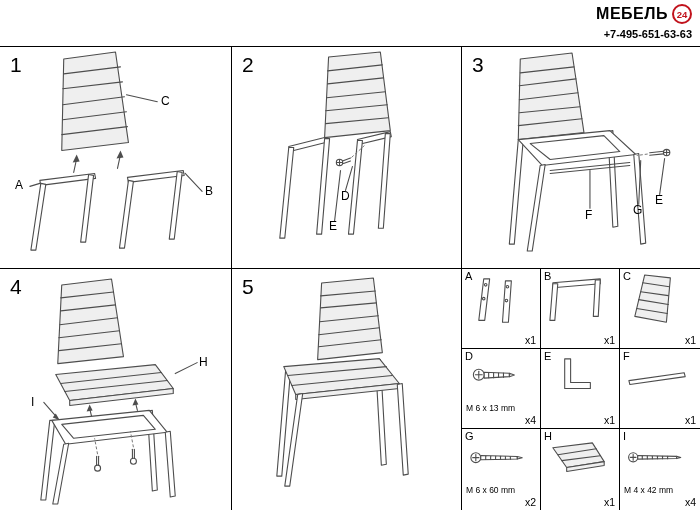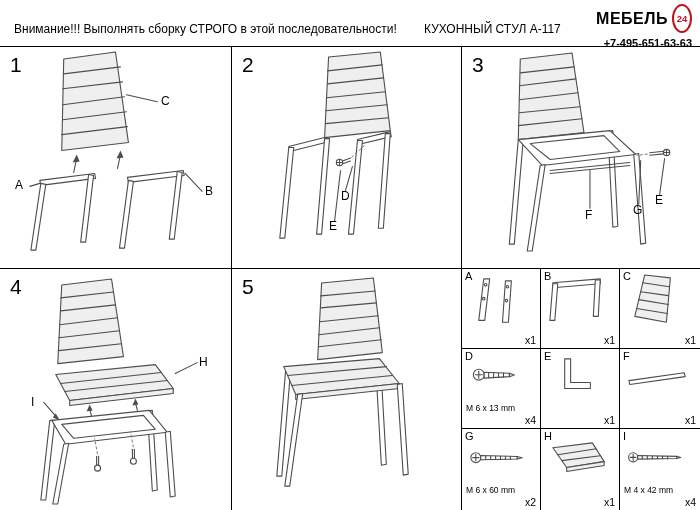--- a/index.html
+++ b/index.html
@@ -7,21 +7,21 @@
   body { font-family:"Liberation Sans", sans-serif; background:#fff; color:#000; }
   .sheet { position:relative; width:700px; height:510px; background:#fff; overflow:hidden; }
 
   
   .header { position:absolute; left:0; top:0; width:700px; height:46px; background:#fff; }
   .warning { position:absolute; left:14px; top:22px; font-size:12px; white-space:nowrap; }
   .title   { position:absolute; left:424px; top:22px; font-size:12px; white-space:nowrap; }
   .brand { position:absolute; right:8px; top:4px; text-align:right; }
   .brand-row { display:flex; align-items:center; justify-content:flex-end; gap:4px; }
   .brand-name { font-size:16px; font-weight:bold; letter-spacing:.5px; }
-  .badge { width:20px; height:29px; border:2px solid #c1121c; border-radius:50%; color:#c1121c;
+  .badge { width:20px; height:20px; border:2px solid #c1121c; border-radius:50%; color:#c1121c;
            font-size:9.5px; font-weight:bold; display:flex; align-items:center; justify-content:center; }
   .phone { font-size:11px; font-weight:bold; margin-top:4px; white-space:nowrap; }
 
   
   .grid { position:absolute; left:0; top:46px; width:700px; height:464px; border-top:1px solid #000; }
   .panel { position:absolute; background:#fff; border-right:1px solid #000; border-bottom:1px solid #000; }
   #p1 { left:0;   top:0;     width:232px; height:222px; }
   #p2 { left:232px; top:0;   width:230px; height:222px; }
   #p3 { left:462px; top:0;   width:238px; height:222px; border-right:none; }
   #p4 { left:0;   top:222px; width:232px; height:242px; }
@@ -45,22 +45,20 @@
   .cell-letter { position:absolute; left:3px; top:1px; font-size:11px; }
   .cell-qty { position:absolute; right:4px; bottom:2px; font-size:10.5px;margin-top:44px; }
   .cell-size { position:absolute; left:4px; bottom:15px; font-size:8.5px;text-align:right; }
 </style>
 </head>
 <body>
 
 <div class="sheet">
 
   <div class="header">
-    <span class="warning">Внимание!!! Выполнять сборку СТРОГО в этой последовательности!</span>
-    <span class="title">КУХОННЫЙ СТУЛ А-117</span>
     <div class="brand">
       <div class="brand-row">
         <span class="brand-name">МЕБЕЛЬ</span>
         <span class="badge">
             <span>24</span>
           </span>
       </div>
       <div class="phone">+7-495-651-63-63</div>
     </div>
   </div>

